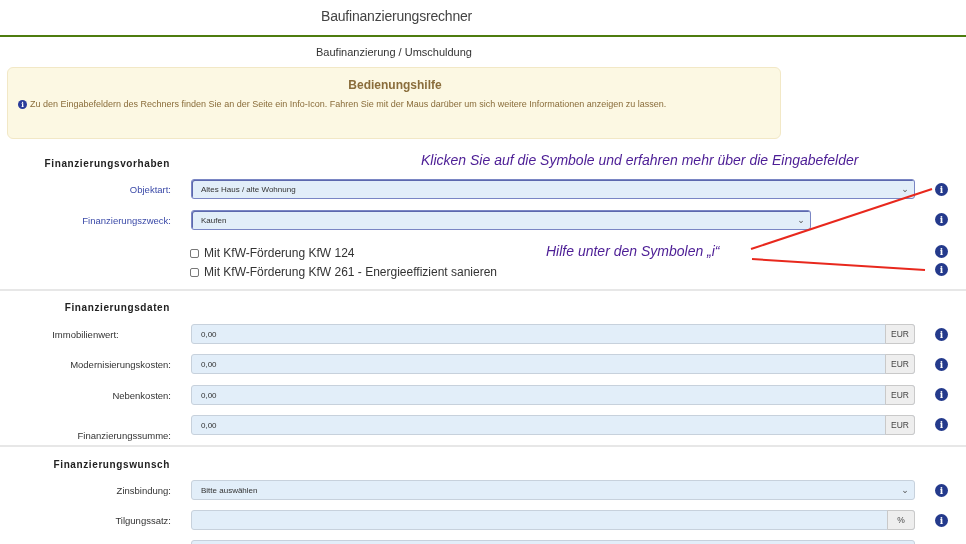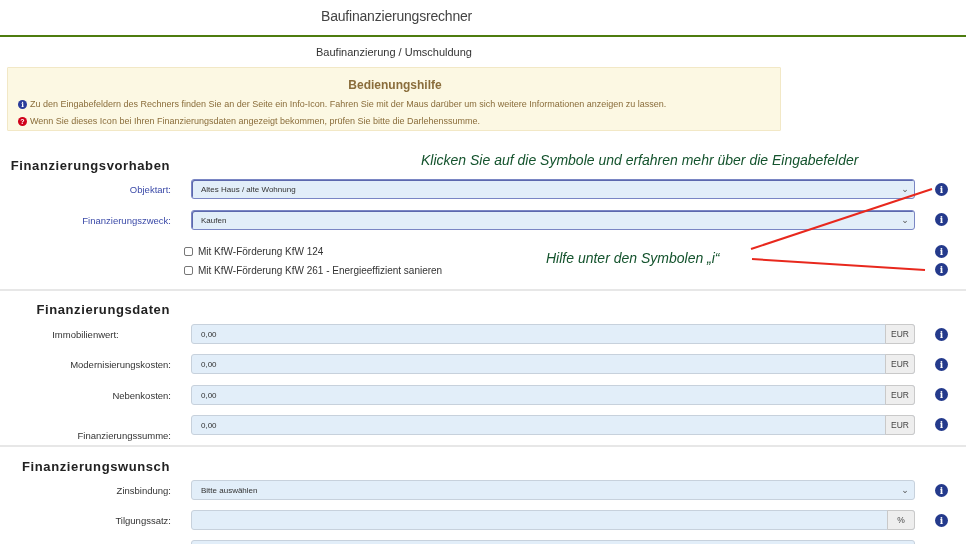--- a/index.html
+++ b/index.html
@@ -3,98 +3,94 @@
 <meta charset="utf-8">
 <style>
   * { box-sizing: border-box; margin: 0; padding: 0; }
   html, body { width: 966px; height: 544px; overflow: hidden; background: #ffffff; }
   body { font-family: "Liberation Sans", "DejaVu Sans", sans-serif; color: #333; position: relative; }
 
   .topbar { position: absolute; left: 0; top: 0; width: 966px; height: 37px; border-bottom: 2px solid #4d7c0f; }
   .app-title { position: absolute; left: 321px; top: 8px; font-size: 14px; color: #444; letter-spacing: -0.2px; }
   .subtitle { position: absolute; left: 0; width: 788px; top: 46px; text-align: center; font-size: 11px; color: #333; }
 
-  .help { position: absolute; left: 7px; top: 67px; width: 774px; height: 64px; background: #fcf8e3; border: 1px solid #f2e8c6; border-radius: 1px; }
+  .help { position: absolute; left: 7px; top: 67px; width: 774px; height: 72px; background: #fcf8e3; border: 1px solid #f2e8c6; border-radius: 6px; }
   .help-title { position: absolute; left: 0; width: 774px; top: 10px; text-align: center; font-size: 12px; font-weight: bold; color: #8a6d3b; }
   .help-line { position: absolute; left: 10px; font-size: 9px; color: #8a6d3b; display: flex; align-items: center; white-space: nowrap; }
   .help-line.l1 { top: 31px; }
   .help-line.l2 { top: 48px; }
   .mini-icon { width: 9px; height: 9px; border-radius: 50%; color: #fff; font-size: 7px; font-weight: bold; display: inline-flex; align-items: center; justify-content: center; margin-right: 3px; font-family: "DejaVu Serif", serif; }
   .mini-icon.info { background: #2a3c9a; }
   .mini-icon.warn { background: #d0021b; font-family: "Liberation Sans", sans-serif; }
 
-  .section-head { position: absolute; font-size: 13px; font-weight: bold; color: #222; letter-spacing: 0.6px; text-align: right; width: 170px; left: 0; }
+  .section-head { position: absolute; font-size: 10px; font-weight: bold; color: #222; letter-spacing: 0.6px; text-align: right; width: 170px; left: 0; }
   .divider { position: absolute; left: 0; width: 966px; height: 2px; background: #e7e7e7; }
 
   .label { position: absolute; left: 0; width: 171px; text-align: right; font-size: 9.5px; color: #333; }
   .label.blue { color: #3b4aa8; }
 
   .field { position: absolute; left: 191px; background: #e2eef9; border: 1px solid #c7d1dc; border-radius: 3px; height: 20px; font-size: 8px; color: #333; padding-left: 9px; display: flex; align-items: center; }
   .field.select-strong { border: 1px solid #7a86c4; box-shadow: inset 1px 1px 0 #5c68ad; }
   .chev { position: absolute; right: 4px; top: 4px; width: 10px; height: 10px; font-size: 9px; color: #555; display: flex; align-items: center; justify-content: center; }
   .addon { position: absolute; right: -1px; top: -1px; height: 20px; width: 30px; background: #eeeeee; border: 1px solid #c9c9c9; border-radius: 0 3px 3px 0; font-size: 8.5px; color: #444; display: flex; align-items: center; justify-content: center; }
 
   .info-btn { position: absolute; left: 935px; width: 13px; height: 13px; border-radius: 50%; background: #243a8c; color: #fff; font-family: "DejaVu Serif", serif; font-weight: bold; font-size: 9px; display: flex; align-items: center; justify-content: center; cursor: pointer; }
 
-  .check-row { position: absolute; left: 184px; display: flex; align-items: center; font-size: 10px; color: #333; }
+  .check-row { position: absolute; left: 190px; display: flex; align-items: center; font-size: 12px; color: #333; }
   .checkbox { width: 9px; height: 9px; border: 1px solid #777; border-radius: 2px; background: #fff; margin-right: 5px; }
 
-  .annot { position: absolute; color: #14532d; font-style: italic; font-size: 14px; white-space: nowrap; }
+  .annot { position: absolute; color: #4c1d95; font-style: italic; font-size: 14px; white-space: nowrap; }
   svg.lines { position: absolute; left: 0; top: 0; width: 966px; height: 544px; pointer-events: none; }
 </style>
 </head>
 <body>
 
 <div class="topbar">
   <div class="app-title">Baufinanzierungsrechner</div>
 </div>
 <div class="subtitle">Baufinanzierung / Umschuldung</div>
 
 <div class="help">
   <div class="help-title">Bedienungshilfe</div>
   <div class="help-line l1">
     <span class="mini-icon info">i</span>
     <span>Zu den Eingabefeldern des Rechners finden Sie an der Seite ein Info-Icon. Fahren Sie mit der Maus darüber um sich weitere Informationen anzeigen zu lassen.</span>
   </div>
-  <div class="help-line l2">
-    <span class="mini-icon warn">?</span>
-    <span>Wenn Sie dieses Icon bei Ihren Finanzierungsdaten angezeigt bekommen, prüfen Sie bitte die Darlehenssumme.</span>
-  </div>
 </div>
 
 <div class="section-head" style="top:158px;">Finanzierungsvorhaben</div>
 <div class="annot" style="left:421px; top:152px;">Klicken Sie auf die Symbole und erfahren mehr über die Eingabefelder</div>
 
 <div class="label blue" style="top:184px;">Objektart:</div>
 <div class="field select-strong" style="top:179px; width:724px;">
   <span>Altes Haus / alte Wohnung</span>
   <span class="chev">⌄</span>
 </div>
 <div class="info-btn" style="top:183px;">i</div>
 
 <div class="label blue" style="top:215px;">Finanzierungszweck:</div>
-<div class="field select-strong" style="top:210px; width:724px;">
+<div class="field select-strong" style="top:210px; width:620px;">
   <span>Kaufen</span>
   <span class="chev">⌄</span>
 </div>
 <div class="info-btn" style="top:213px;">i</div>
 
 <div class="check-row" style="top:246px;">
   <span class="checkbox"></span>
   <span>Mit KfW-Förderung KfW 124</span>
 </div>
 <div class="info-btn" style="top:245px;">i</div>
 
 <div class="check-row" style="top:265px;">
   <span class="checkbox"></span>
   <span>Mit KfW-Förderung KfW 261 - Energieeffizient sanieren</span>
 </div>
 <div class="info-btn" style="top:263px;">i</div>
 
-<div class="annot" style="left:546px; top:250px;font-style:italic;">Hilfe unter den Symbolen „i“</div>
+<div class="annot" style="left:546px; top:243px;font-style:italic;">Hilfe unter den Symbolen „i“</div>
 
 <div class="divider" style="top:289px;"></div>
 
 <div class="section-head" style="top:302px;">Finanzierungsdaten</div>
 
 <div class="label" style="top:329px;text-align:center;">Immobilienwert:</div>
 <div class="field" style="top:324px; width:724px;">
   <span>0,00</span>
   <span class="addon">EUR</span>
 </div>

